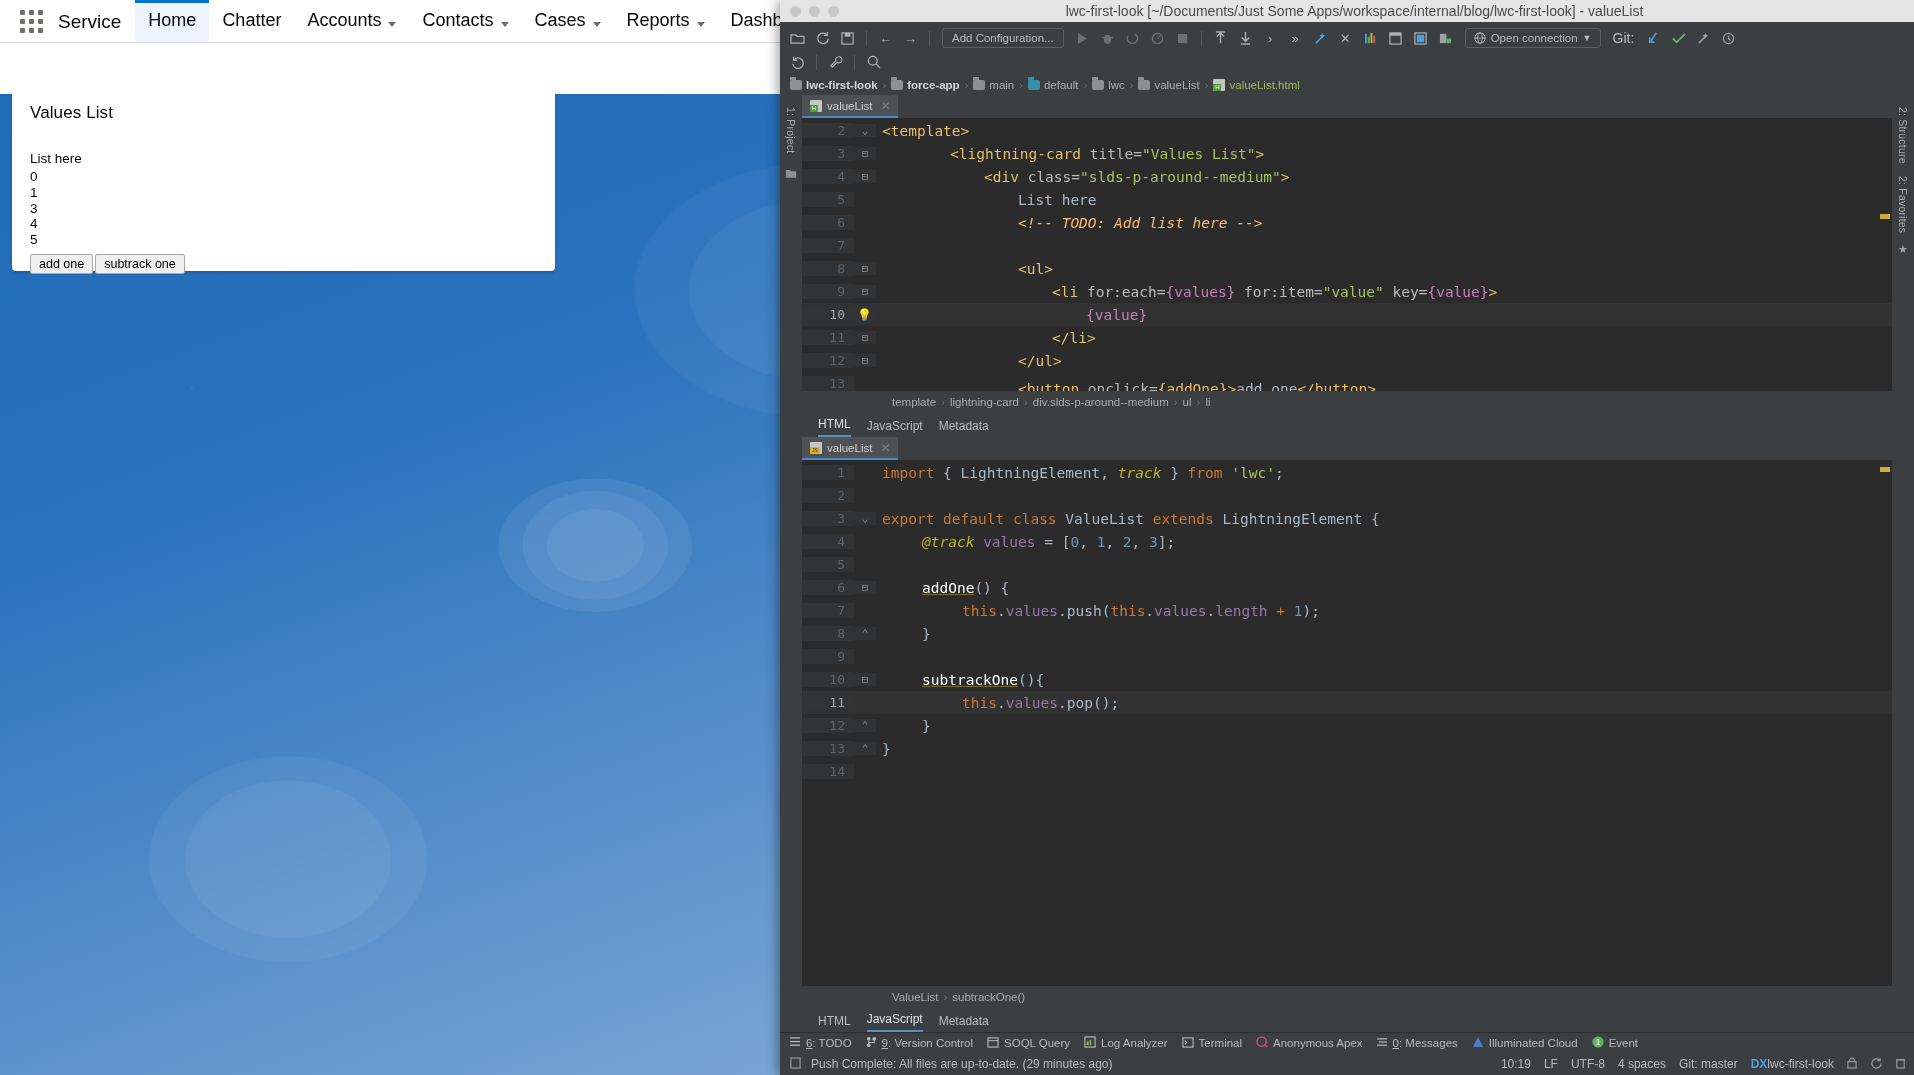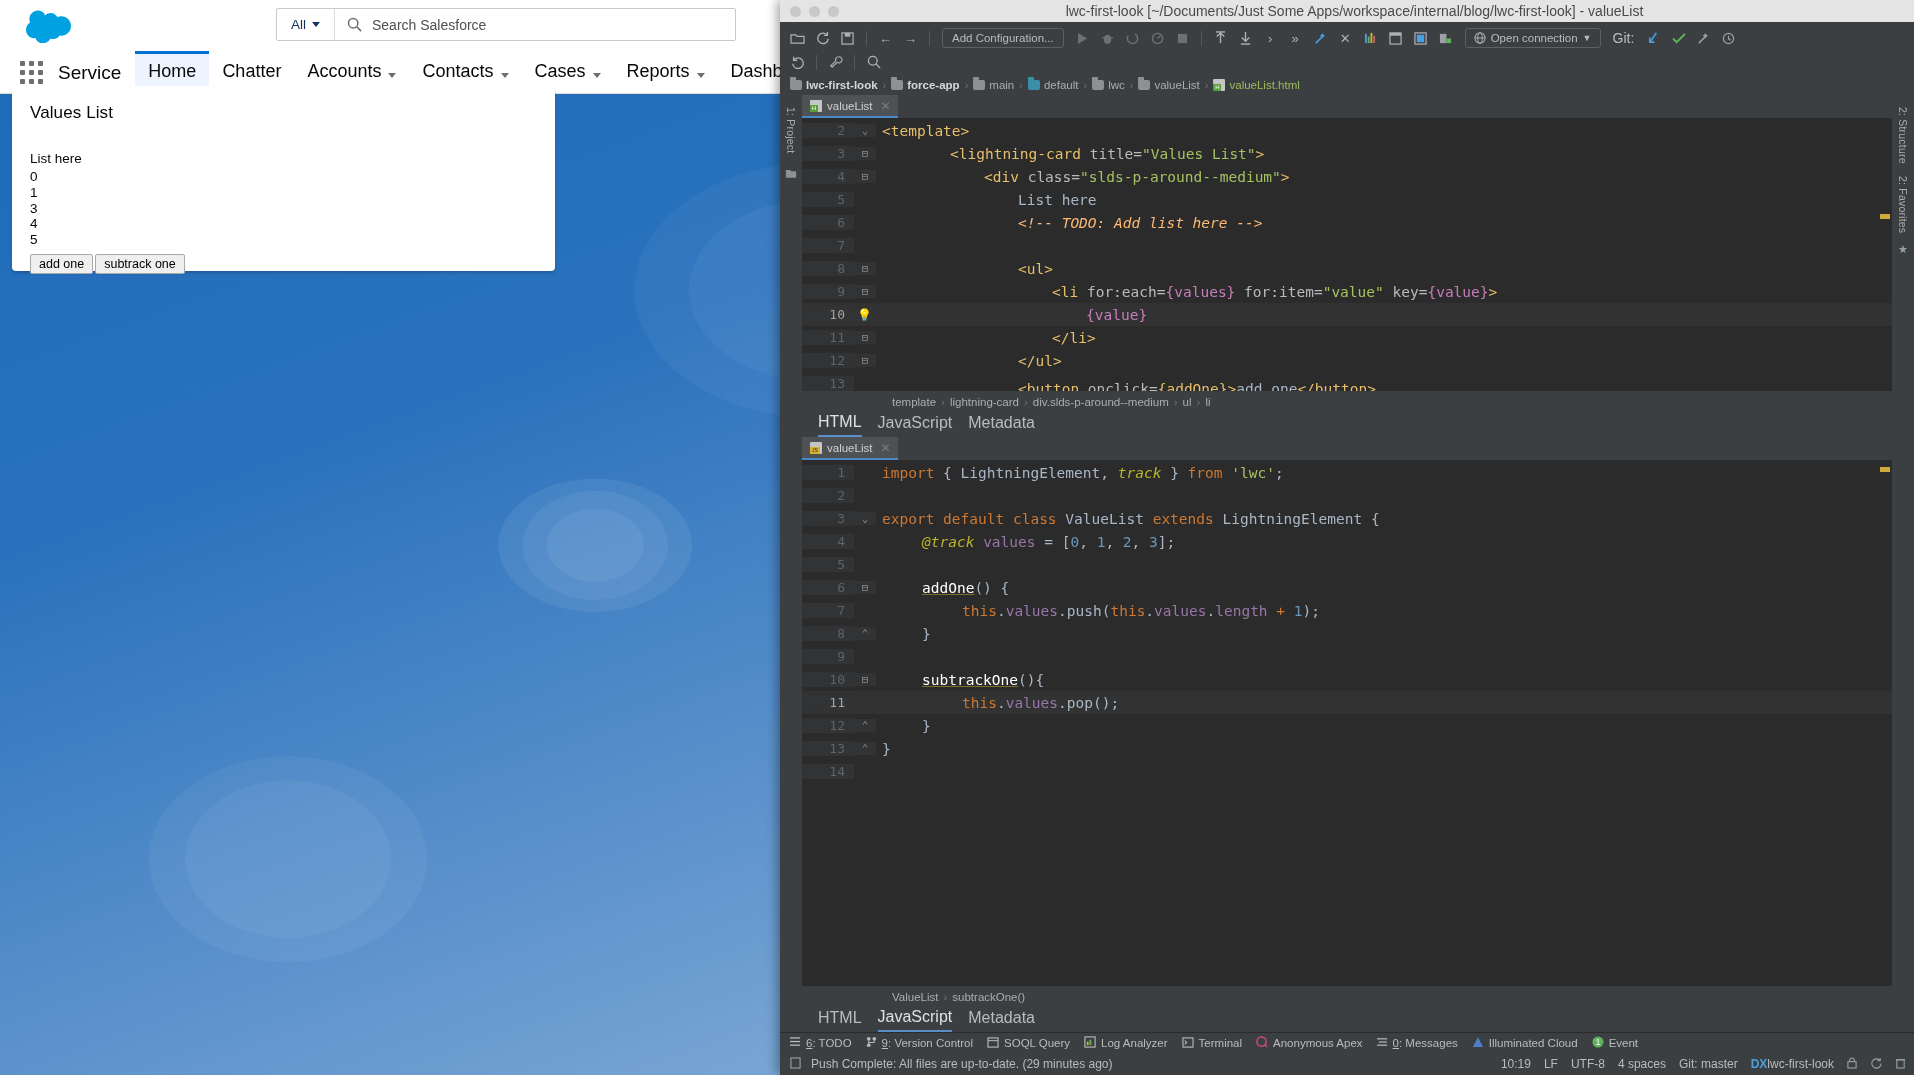--- a/index.html
+++ b/index.html
@@ -214,22 +214,22 @@
   .wavy { border-bottom:2px dotted #c9a227; }
 
   .bulb { color:#ffc66d; font-size:12px; }
 
   .nav-crumbs {
     height:22px; background:#3c3f41; display:flex; align-items:center; gap:5px;
     font-size:11.5px; color:#a9adb0; padding-left:90px; flex:0 0 22px;
   }
   .nav-crumbs .sep { color:#6e7275; }
   .file-tabs {
-    height:24px; background:#3c3f41; display:flex; align-items:center; gap:16px;
-    padding-left:16px; flex:0 0 24px; font-size:16px; color:#bbbbbb;
+    height:24px; background:#3c3f41; display:flex; align-items:flex-end; gap:16px;
+    padding-left:16px; flex:0 0 24px; font-size:12px; color:#bbbbbb;
   }
   .file-tabs .ft { padding-bottom:4px; }
   .file-tabs .ft.active { border-bottom:2px solid #5a8fc7; color:#e0e0e0; }
 
   
   #tool-bar {
     height:21px; background:#3c3f41; display:flex; align-items:center; gap:14px;
     padding-left:10px; font-size:11.5px; color:#bbbbbb; flex:0 0 21px;
     border-top:1px solid #2b2b2b;
   }
@@ -242,49 +242,20 @@
   #status-msg { flex:1 1 auto; }
   #status-right { display:flex; align-items:center; gap:13px; }
   .dx { color:#4a9fe0; font-weight:bold;}
   .scroll-mark { position:absolute; right:2px; width:10px; height:5px; background:#d1a93c; }
 </style>
 </head>
 <body>
 
 <div id="sf-app">
 
-  <div id="sf-global-header">
-    <div class="sf-cloud">
-      <svg width="46" height="34" viewBox="0 0 46 34" aria-hidden="true">
-        <path fill="#00a1e0" d="M18.6 6.4a8.1 8.1 0 0 1 5.9-2.5c3 0 5.6 1.7 7 4.2a9.6 9.6 0 0 1 3.9-.8c5.3 0 9.6 4.3 9.6 9.7s-4.3 9.7-9.6 9.7c-.6 0-1.3-.1-1.9-.2a7 7 0 0 1-6.2 3.6c-1 0-2-.2-2.9-.7a8 8 0 0 1-7.4 4.9 8 8 0 0 1-7.6-5.3 7.4 7.4 0 0 1-1.6.2C3.7 29.2 0 25.4 0 20.8c0-3.1 1.7-5.8 4.1-7.2a8.6 8.6 0 0 1-.7-3.4C3.4 5.5 7.3 1.6 12 1.6c2.7 0 5.1 1.3 6.6 3.3z"></path>
-      </svg>
-    </div>
-
-    <div id="sf-search-wrap">
-      <div id="sf-scope">
-        <span>All</span>
-        <span class="caret"></span>
-      </div>
-      <span id="sf-search-icon">
-        <svg width="15" height="15" viewBox="0 0 16 16">
-            <circle cx="6.6" cy="6.6" r="5" fill="none" stroke="#706e6b" stroke-width="1.6"></circle>
-            <line x1="10.4" y1="10.4" x2="15" y2="15" stroke="#706e6b" stroke-width="1.8"></line>
-          </svg>
-      </span>
-      <input id="sf-search-input" type="text" placeholder="Search Salesforce" style="">
-    </div>
-
-    <div id="sf-header-right">
-      <div class="sf-fav-btn">★</div>
-      <div class="sf-fav-caret">
-          <i></i>
-        </div>
-      <div class="sf-plus">+</div>
-    </div>
-  </div>
 
   <div id="sf-nav-bar">
     <div id="sf-waffle">
       <span></span>
         <span></span>
         <span></span>
         <span></span>
         <span></span>
         <span></span>
         <span></span>

